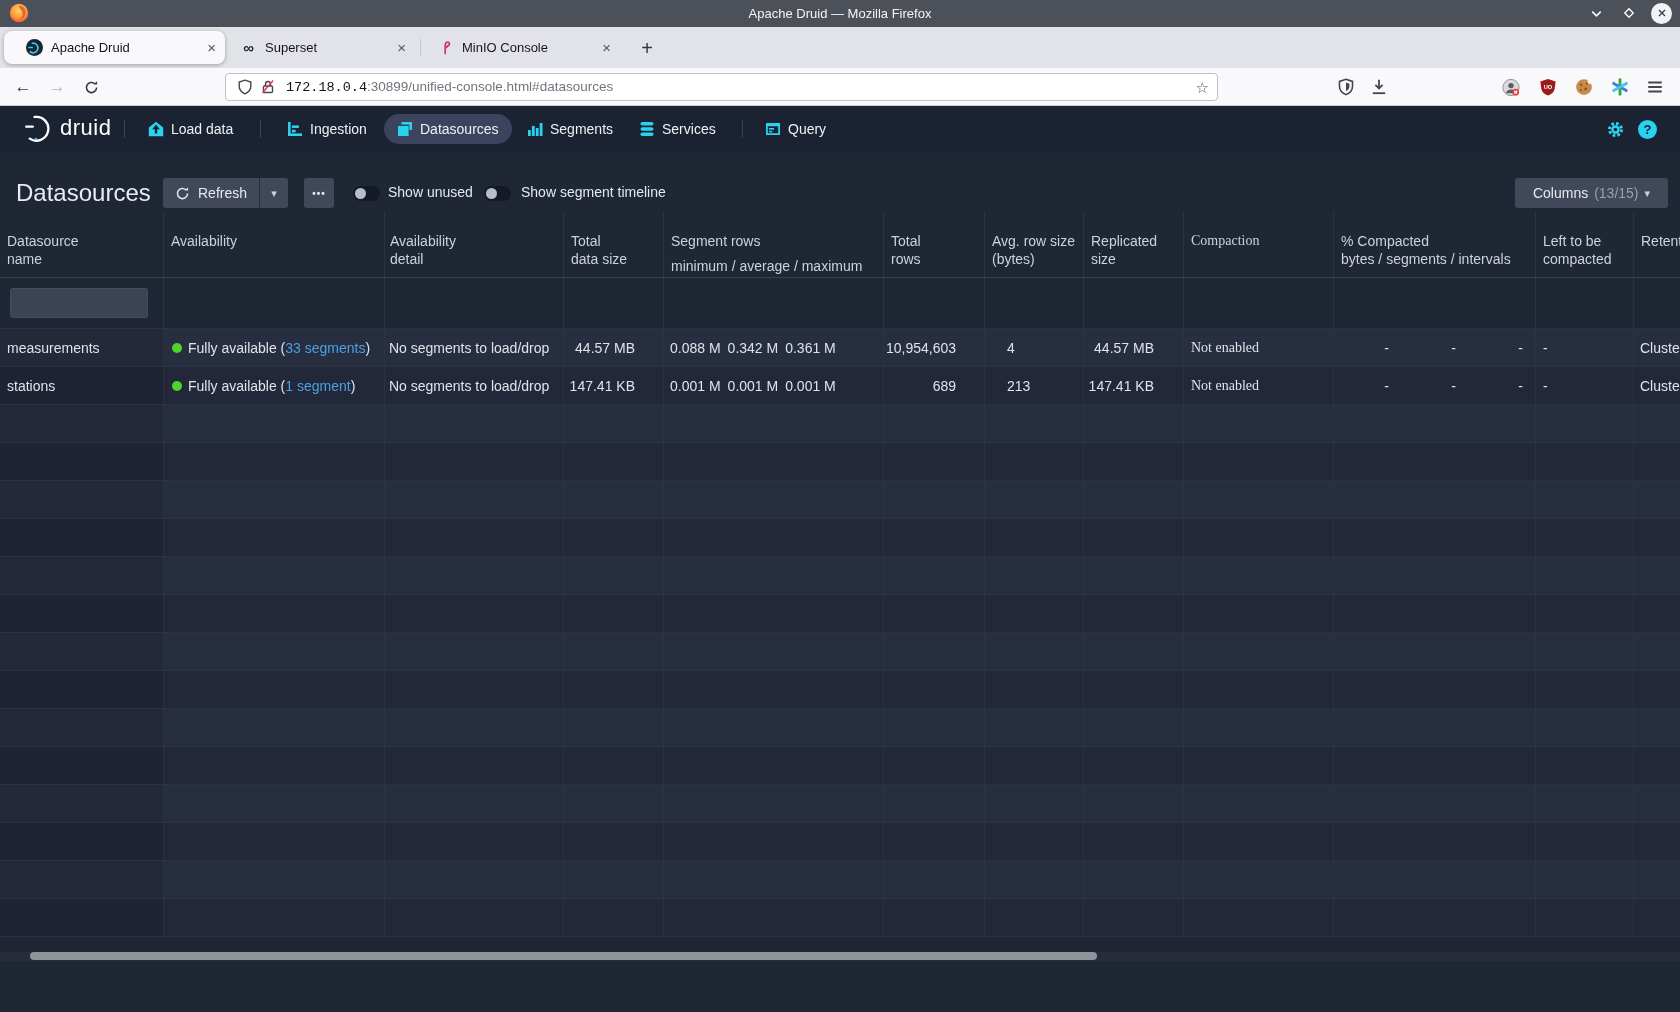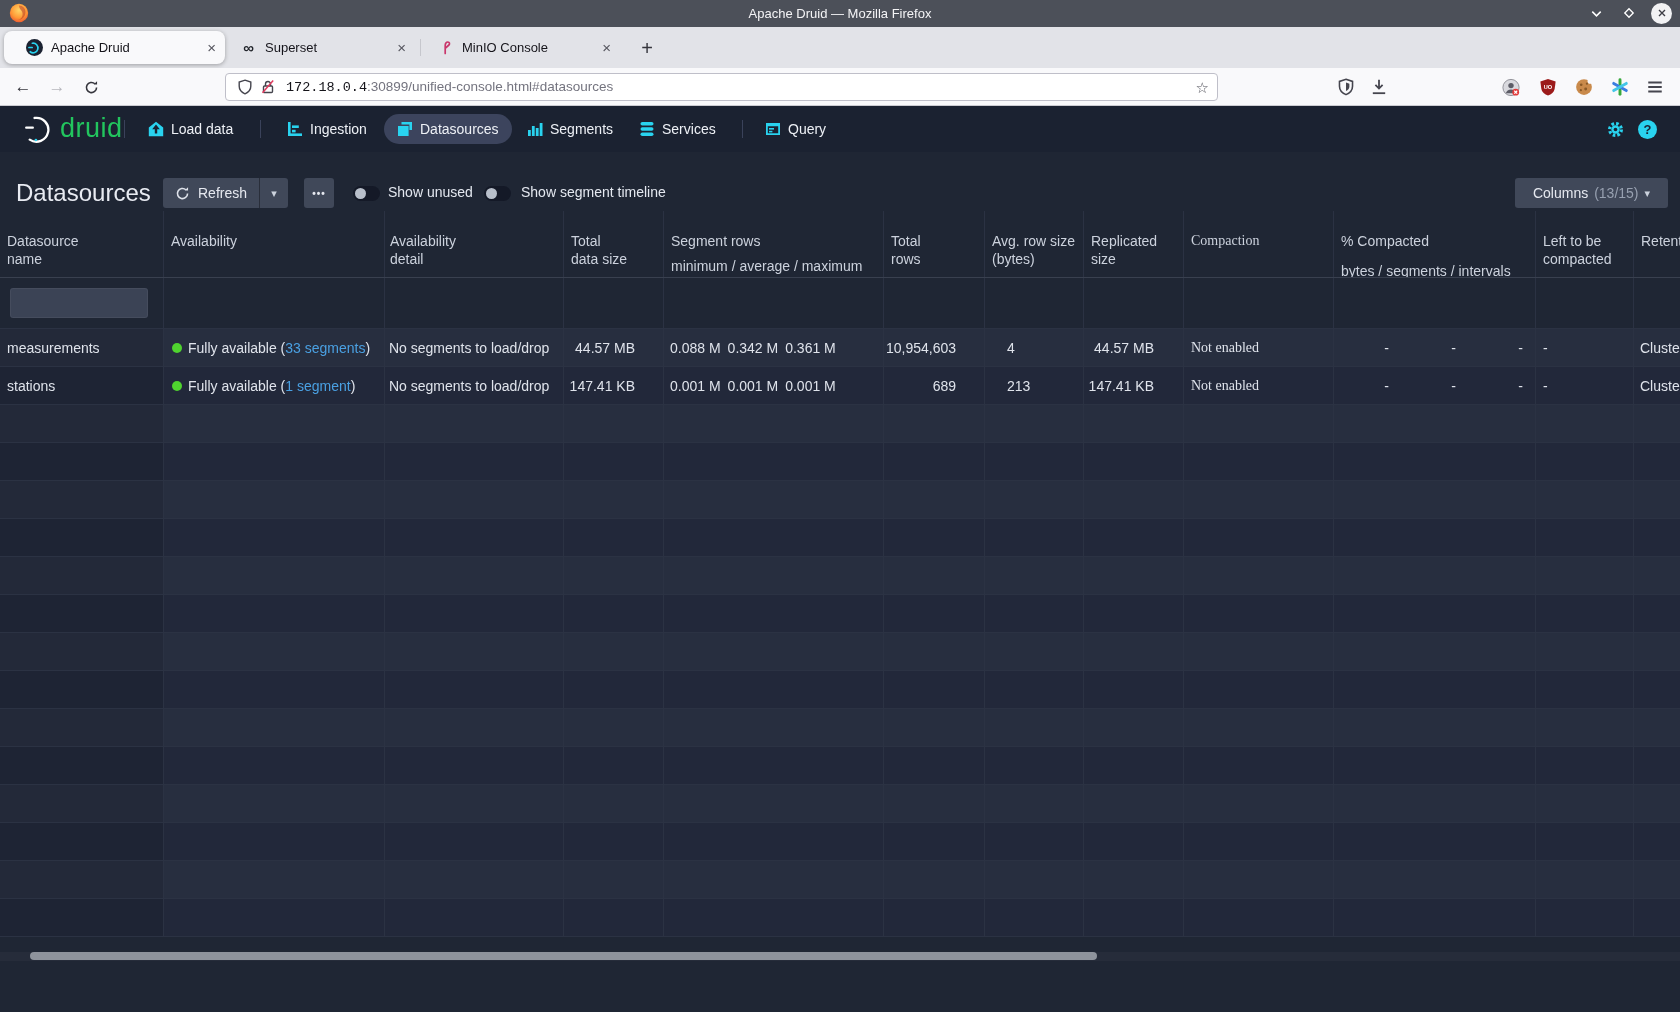--- a/index.html
+++ b/index.html
@@ -36,21 +36,21 @@
   .urlbar .sicon { margin-left:11px; display:inline-flex; }
   .url-text { margin-left:10px; font-size:13.5px; white-space:nowrap; }
   .url-host { color:#15141a;font-family:Liberation Mono, monospace; }
   .url-rest { color:#74747f; }
   .url-star { position:absolute; right:8px; top:5px; font-size:15px; color:#55555e; }
   .tool-icon { position:absolute; top:10px; width:18px; height:18px; display:inline-flex; }
 
   
   .druidnav { position:absolute; left:0; top:106px; width:1680px; height:46px; background:#1b2231; }
   .brand { position:absolute; left:24px; top:7px; display:flex; align-items:center; }
-  .brand-word { color:#22c55e; font-size:27px; margin-left:6px; letter-spacing:.5px; }
+  .brand-word { color:#ffffff; font-size:22px; margin-left:6px; letter-spacing:.5px; }
   .nav-sep { position:absolute; top:14px; width:1px; height:18px; background:#3a425a; }
   .nav-item { position:absolute; top:8px; height:30px; display:flex; align-items:center; gap:7px;
               color:#eef1f6; font-size:14px; padding:0 13px; border-radius:16px; }
   .nav-item.active { background:#3c445d; }
   .nav-icon { width:16px; height:16px; display:inline-flex; }
   .nav-right { position:absolute; right:0; top:0; height:46px; display:flex; align-items:center; gap:13px; padding-right:23px; }
   .help-circle { width:19px; height:19px; border-radius:50%; background:#29d3ef; color:#1b2231;
                  font-weight:bold; font-size:13px; display:flex; align-items:center; justify-content:center; }
 
   .pageheader { position:absolute; left:0; top:152px; width:1680px; height:59px; background:#1f2634; }
@@ -403,21 +403,21 @@
     <div class="cell c7">
         <span>Replicated</span>
         <span>size</span>
       </div>
     <div class="cell c8">
         <span>Compaction</span>
         <span></span>
       </div>
     <div class="cell c9" style="flex-direction:column;align-items:flex-start;justify-content:flex-start;padding:21px 4px 0 7px;">
         <span style="flex:none;text-align:left;padding:0;">% Compacted</span>
-        <span style="flex:none;text-align:right;padding:0;margin-top:12px;">bytes / segments / intervals</span>
+        <span style="flex:none;text-align:right;padding:0;">bytes / segments / intervals</span>
       </div>
     <div class="cell c10">
         <span>Left to be</span>
         <span>compacted</span>
       </div>
     <div class="cell c11">
         <span>Retention</span>
         <span></span>
       </div>
   </div>

